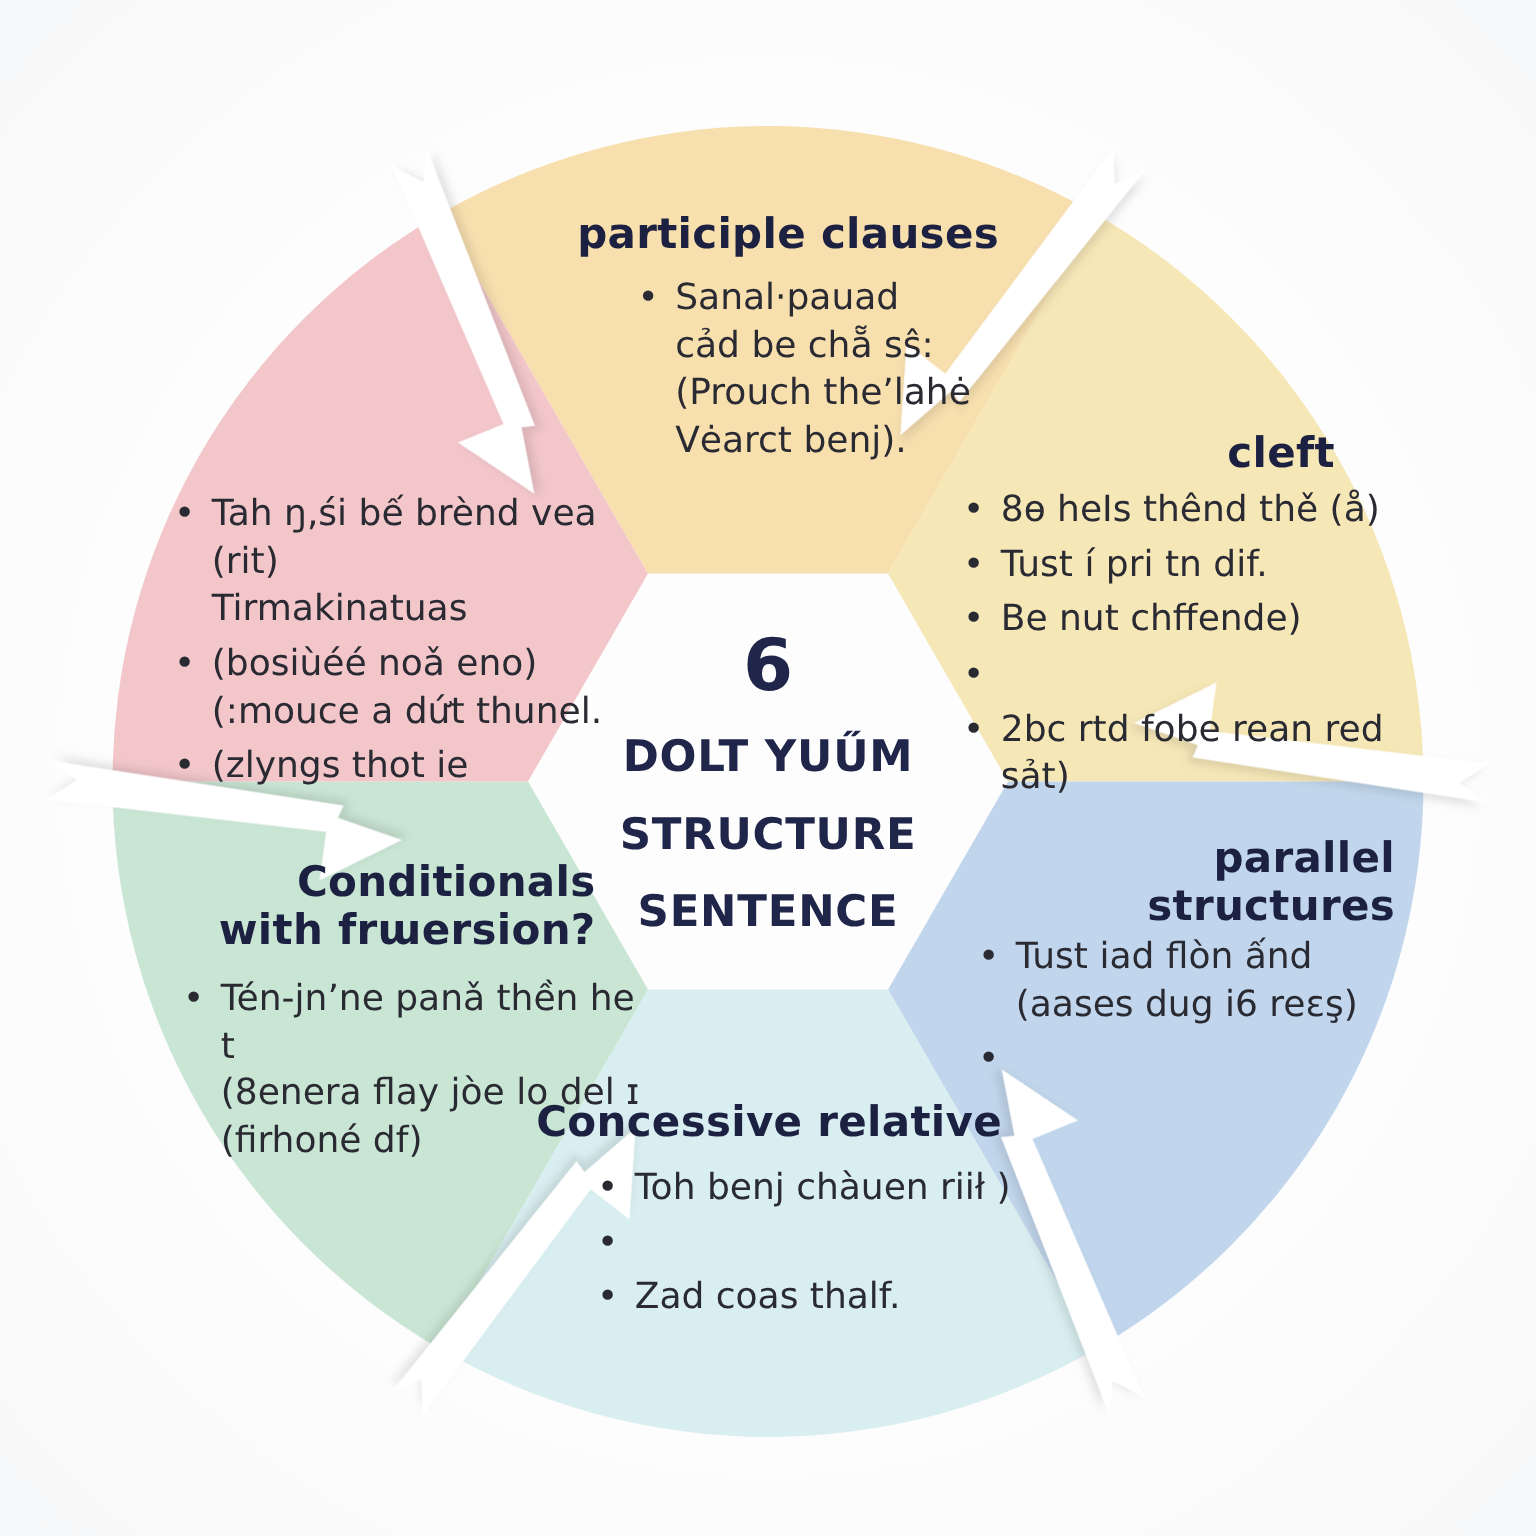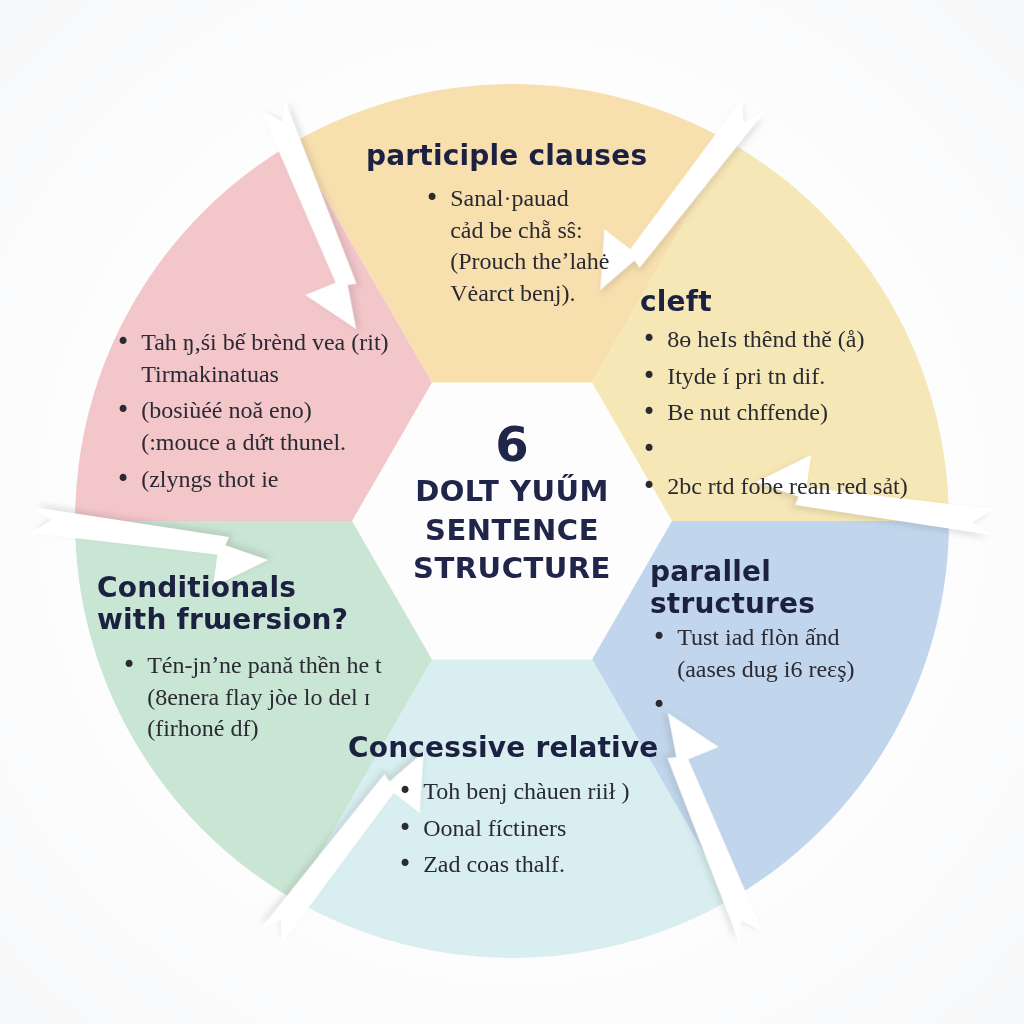--- a/index.html
+++ b/index.html
@@ -10,34 +10,34 @@
     overflow:hidden;
   }
   .stage{
     position:relative;width:1024px;height:1024px;
     background:radial-gradient(circle at 50% 50%, #fdfdfe 60%, #f7f8f9 100%);
   }
   svg.diagram{position:absolute;left:0;top:0;}
   .ribbon{filter:drop-shadow(3px 4px 3px rgba(70,70,70,.15));}
   .overlay{position:absolute;left:0;top:0;width:1024px;height:1024px;}
   .seg-title{
-    position:absolute;text-align:left;
+    position:absolute;text-align:right;
     font-weight:700;font-size:28px;line-height:1.15;
     color:#1c2142;white-space:pre-line;letter-spacing:.2px;
   }
   .seg-body{position:absolute;font-size:24px;color:#2a2a33;}
   .bullet-row{display:flex;gap:11px;margin-bottom:5px;align-items:flex-start;}
   .bullet-row .dot{flex:0 0 auto;line-height:1.32;}
-  .bullet-row .btext{white-space:pre-line;line-height:1.32;font-family:Liberation Serif, serif;}
+  .bullet-row .btext{white-space:pre-line;line-height:1.32;}
   .center-block{
     position:absolute;left:372px;top:420px;width:280px;
     text-align:center;color:#20254a;
   }
   .center-number{font-size:48px;font-weight:700;line-height:1;}
-  .center-line{font-size:29px;font-weight:700;line-height:1.06;letter-spacing:.5px;margin-top:8px;}
+  .center-line{font-size:29px;font-weight:700;line-height:1.06;letter-spacing:.5px;margin-top:21px;}
 </style>
 </head>
 <body>
 
 <div class="stage">
 
   <svg class="diagram" width="1024" height="1024" viewBox="0 0 1024 1024" xmlns="http://www.w3.org/2000/svg">
     <defs>
       <g id="ribbon-shape">
         <path d="M 500 40 L 513 60 L 526 42 L 496 238 L 478 230 Z" fill="#ffffff"></path>
@@ -58,22 +58,22 @@
     <use href="#ribbon-shape" class="ribbon" transform="rotate(150 512 521)"></use>
     <use href="#ribbon-shape" class="ribbon" transform="rotate(210 512 521)"></use>
     <use href="#ribbon-shape" class="ribbon" transform="rotate(270 512 521)"></use>
   </svg>
 
   <div class="overlay">
 
     <div class="center-block">
       <div class="center-number">6</div>
       <div class="center-line">DOLT YUŰM</div>
+      <div class="center-line">STRUCTURE</div>
       <div class="center-line">SENTENCE</div>
-      <div class="center-line">STRUCTURE</div>
     </div>
 
     <div class="seg-title" style="left:366px;top:140px;width:300px;">participle clauses</div>
     <div class="seg-body" style="left:425px;top:183px;width:270px;">
         <div class="bullet-row">
           <span class="dot">•</span>
           <span class="btext">Sanal·pauad
 cảd be chẵ sŝ:
 (Prouch theʼlahė
 Vėarct benj).</span>
@@ -81,21 +81,21 @@
       </div>
 
     <div class="seg-title" style="left:640px;top:286px;width:250px;">cleft</div>
     <div class="seg-body" style="left:642px;top:324px;width:330px;">
         <div class="bullet-row">
           <span class="dot">•</span>
           <span class="btext">8ɵ heIs thênd thě (å)</span>
         </div>
         <div class="bullet-row">
           <span class="dot">•</span>
-          <span class="btext">Ityde í pri tn dif.</span>
+          <span class="btext">Tust í pri tn dif.</span>
         </div>
         <div class="bullet-row">
           <span class="dot">•</span>
           <span class="btext">Be nut chffende)</span>
         </div>
         <div class="bullet-row">
           <span class="dot">•</span>
         </div>
         <div class="bullet-row">
           <span class="dot">•</span>
@@ -117,21 +117,20 @@
       </div>
 
     <div class="seg-title" style="left:348px;top:732px;width:320px;">Concessive relative</div>
     <div class="seg-body" style="left:398px;top:776px;width:330px;">
         <div class="bullet-row">
           <span class="dot">•</span>
           <span class="btext">Toh benj chàuen riił )</span>
         </div>
         <div class="bullet-row">
           <span class="dot">•</span>
-          <span class="btext">Oonal fíctiners</span>
         </div>
         <div class="bullet-row">
           <span class="dot">•</span>
           <span class="btext">Zad coas thalf.</span>
         </div>
       </div>
 
     <div class="seg-title" style="left:97px;top:572px;width:300px;">Conditionals
 with frɯersion?</div>
     <div class="seg-body" style="left:122px;top:650px;width:310px;">

